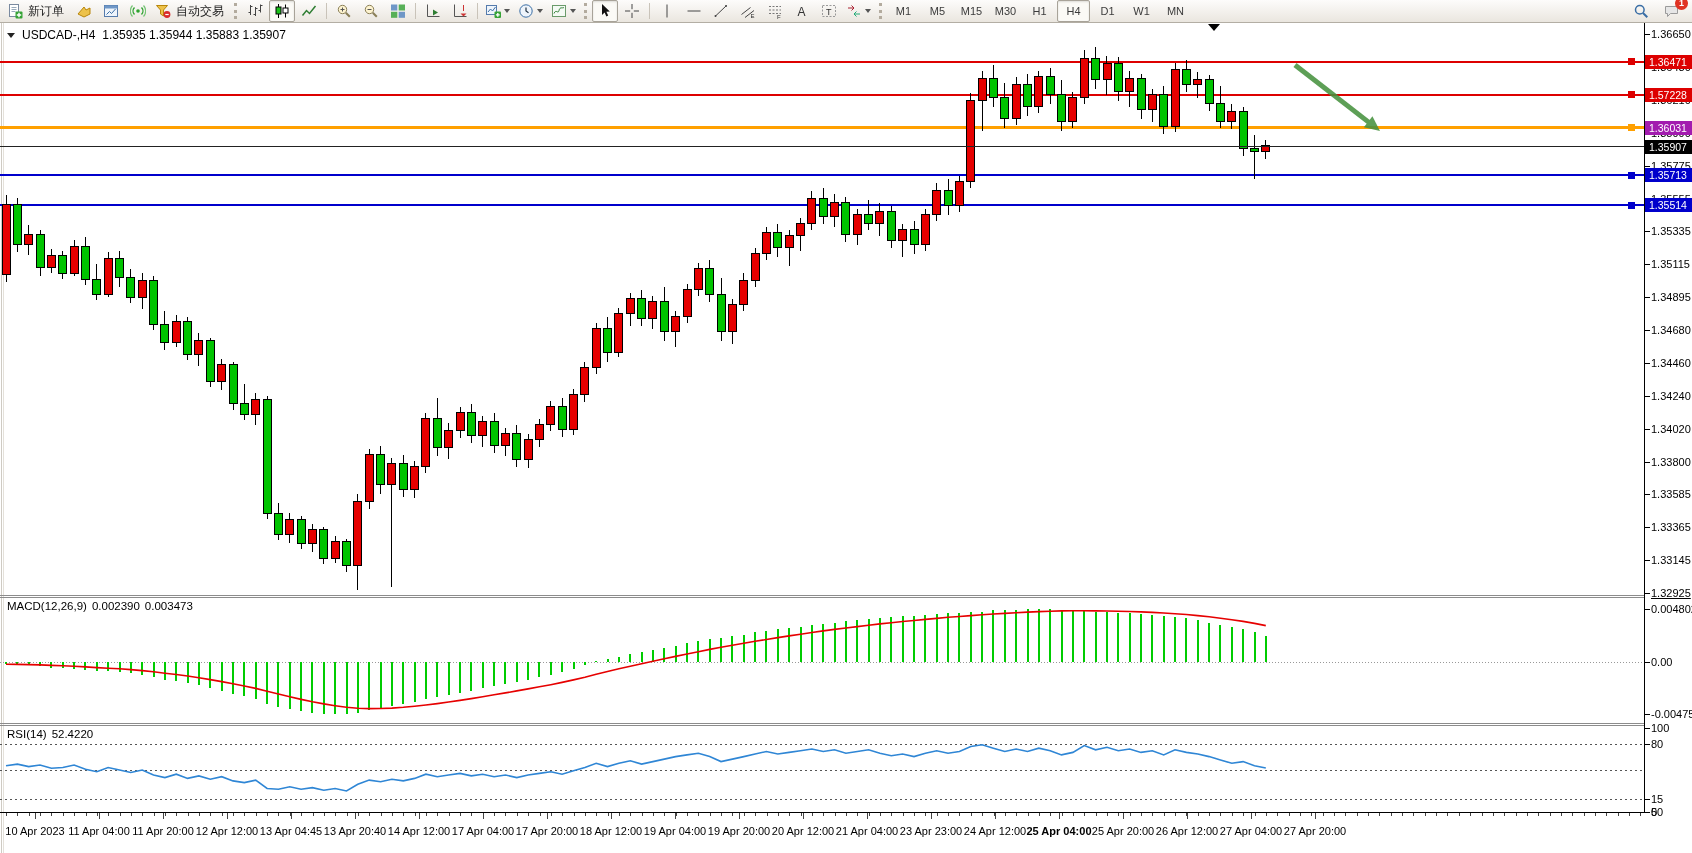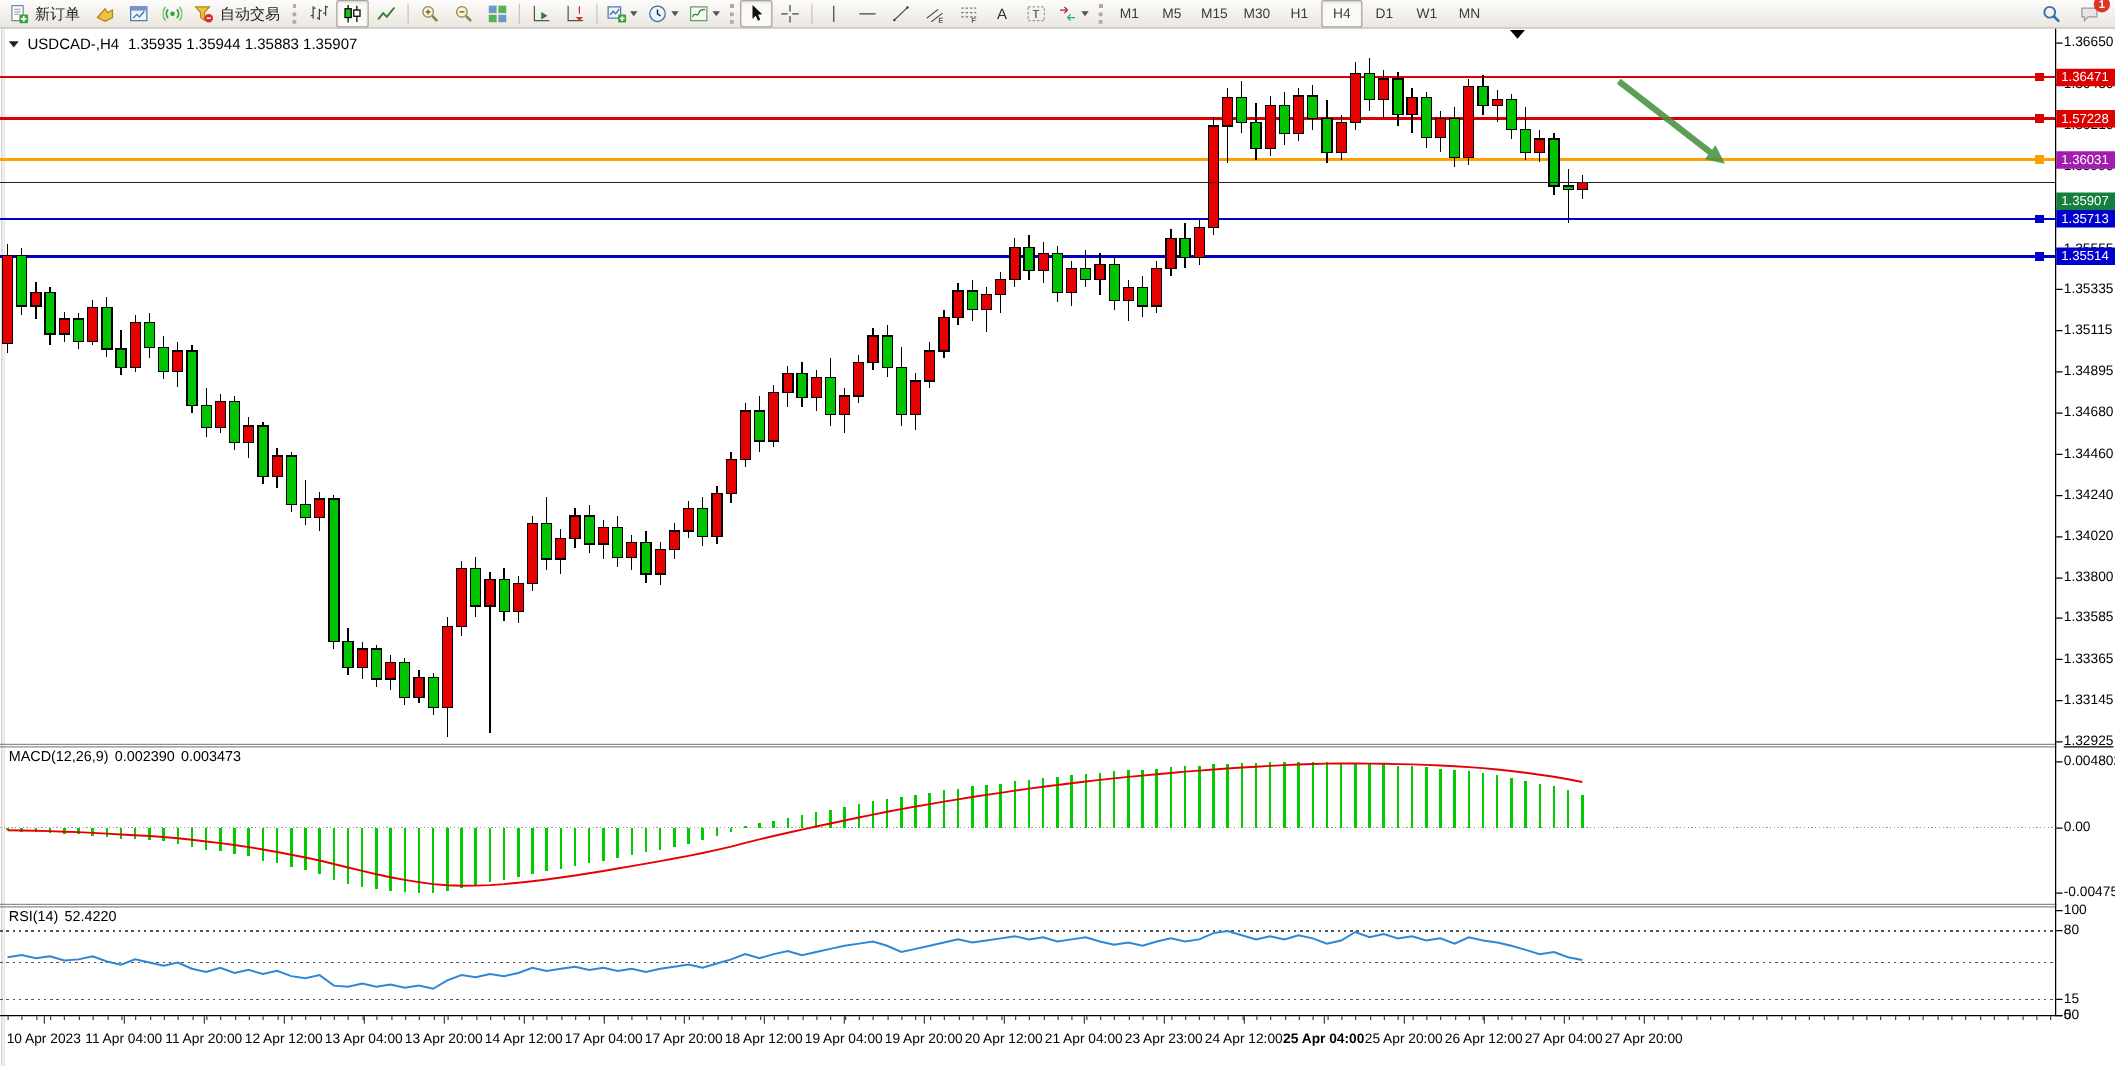--- a/index.html
+++ b/index.html
@@ -742,21 +742,21 @@
         <div class="pa-label" style="top: 432.7px;">1.33800</div>
         <div class="pa-label" style="top: 465px;">1.33585</div>
         <div class="pa-label" style="top: 498px;">1.33365</div>
         <div class="pa-label" style="top: 531px;">1.33145</div>
         <div class="pa-label" style="top: 564px; text-decoration: underline;">1.32925</div>
         <div class="tag" style="top: 31.5px; background: rgb(221, 0, 0);">1.36471</div>
         <div class="tag" style="top: 64.9px; background: rgb(221, 0, 0);">1.57228</div>
         <div class="tag" style="top: 97.6px; background: #a21caf;">1.36031</div>
         <div class="tag" style="top: 145.3px; background: rgb(0, 0, 204);">1.35713</div>
         <div class="tag" style="top: 175.1px; background: rgb(0, 0, 204);">1.35514</div>
-        <div class="tag" style="top: 131px; background: #15803d;">1.35907</div>
+        <div class="tag" style="top: 117px; background: #000000;">1.35907</div>
         <div class="pa-label" style="top: 579.8px;">0.004802</div>
         <div class="pa-label" style="top: 632.5px;">0.00</div>
         <div class="pa-label" style="top: 684.8px;">-0.004758</div>
         <div class="pa-label" style="top: 698.5px;">100</div>
         <div class="pa-label" style="top: 715.3px;">80</div>
         <div class="pa-label" style="top: 783px;">50</div>
         <div class="pa-label" style="top: 769.9px;">15</div>
         <div class="pa-label" style="top: 782.5px;">0</div>
       </div>
     <div class="time-axis" id="timeAxis">
@@ -907,23 +907,23 @@
         <div class="tick" style="left: 1640.4px; height: 3px;"></div>
         <div class="tick" style="left: 35px; height: 6px;"></div>
         <div class="ta-label" style="left: 35px;">10 Apr 2023</div>
         <div class="tick" style="left: 99px; height: 6px;"></div>
         <div class="ta-label" style="left: 99px;">11 Apr 04:00</div>
         <div class="tick" style="left: 163px; height: 6px;"></div>
         <div class="ta-label" style="left: 163px;">11 Apr 20:00</div>
         <div class="tick" style="left: 227px; height: 6px;"></div>
         <div class="ta-label" style="left: 227px;">12 Apr 12:00</div>
         <div class="tick" style="left: 291px; height: 6px;"></div>
-        <div class="ta-label" style="left: 291px;">13 Apr 04:00</div>
+        <div class="ta-label" style="left: 291px;">13 Apr 04:45</div>
         <div class="tick" style="left: 355px; height: 6px;"></div>
-        <div class="ta-label" style="left: 355px;">13 Apr 20:00</div>
+        <div class="ta-label" style="left: 355px;">13 Apr 20:40</div>
         <div class="tick" style="left: 419px; height: 6px;"></div>
         <div class="ta-label" style="left: 419px;">14 Apr 12:00</div>
         <div class="tick" style="left: 483px; height: 6px;"></div>
         <div class="ta-label" style="left: 483px;">17 Apr 04:00</div>
         <div class="tick" style="left: 547px; height: 6px;"></div>
         <div class="ta-label" style="left: 547px;">17 Apr 20:00</div>
         <div class="tick" style="left: 611px; height: 6px;"></div>
         <div class="ta-label" style="left: 611px;">18 Apr 12:00</div>
         <div class="tick" style="left: 675px; height: 6px;"></div>
         <div class="ta-label" style="left: 675px;">19 Apr 04:00</div>

